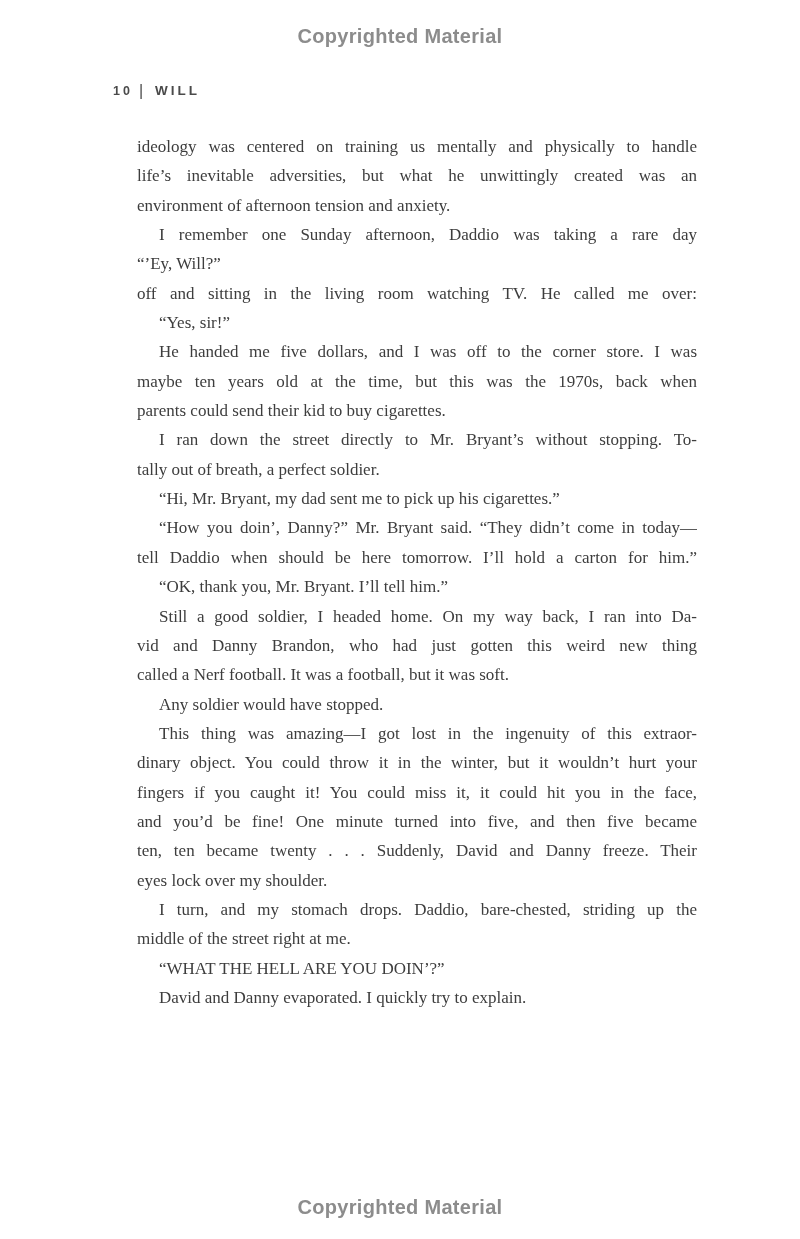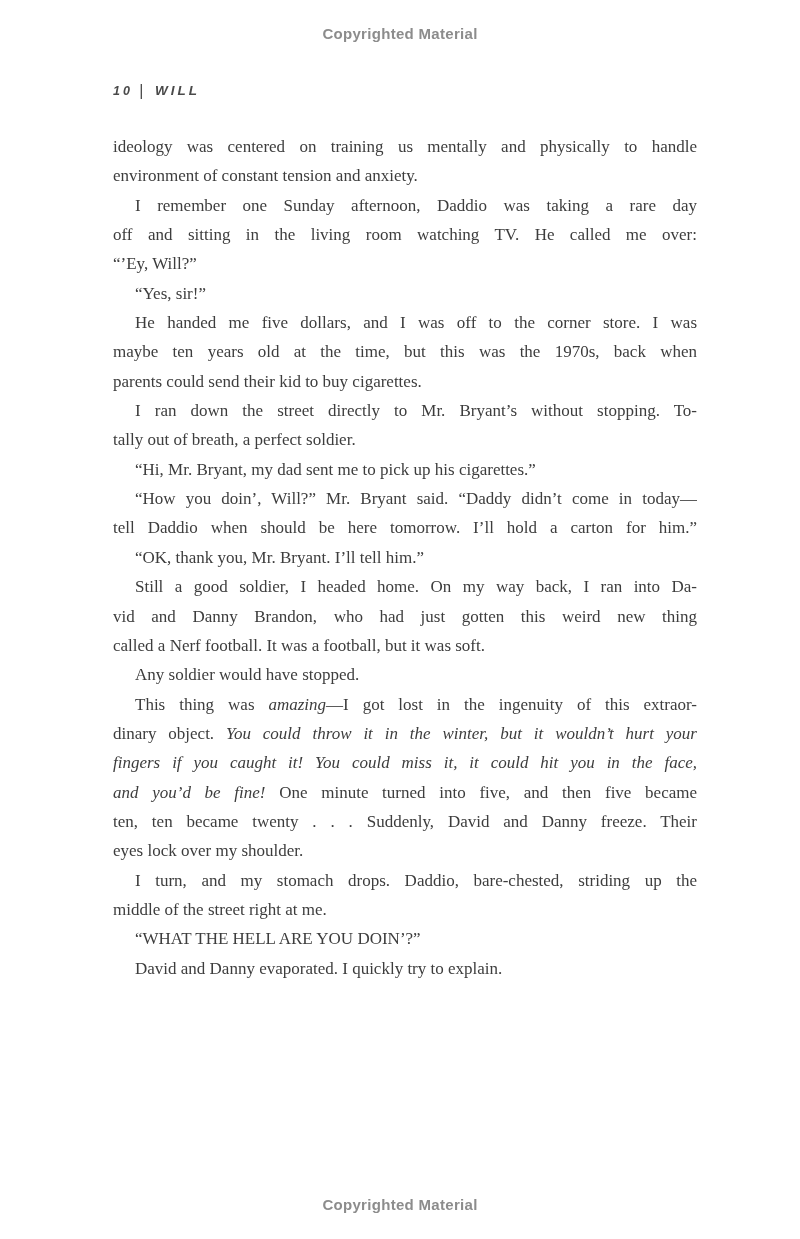--- a/index.html
+++ b/index.html
@@ -11,37 +11,36 @@
     overflow: hidden;
     font-family: "Liberation Serif", serif;
   }
   .copyright {
     position: absolute;
     left: 0;
     width: 800px;
     text-align: center;
     font-family: "Liberation Sans", sans-serif;
     font-weight: 700;
-    font-size: 15px;
+    font-size: 20px;
     letter-spacing: 0.3px;
     color: #8c8c8c;
   }
   .copyright.top { top: 25px; }
   .copyright.bottom { top: 1196px; }
   .running-header {
     position: absolute;
     left: 113px;
     top: 81px;
     font-family: "Liberation Sans", sans-serif;
     font-weight: 700;
     color: #4a4a4a;
     letter-spacing: 3px;
     font-size: 13px;
     white-space: nowrap;
-    font-style: italic;
   }
   .running-header .pgnum { font-size: 12.5px; }
   .running-header .divider {
     font-weight: 400;
     font-size: 16px;
     margin: 0 9px 0 6px;
     position: relative;
     top: 1px;
   }
   .running-header .booktitle { font-size: 13.5px; }
@@ -50,53 +49,55 @@
     left: 113px;
     top: 132px;
     width: 584px;
     color: #3d3d3d;
   }
   .line {
     height: 29.35px;
     line-height: 29.35px;
     font-size: 17px;
     overflow: hidden;
+    margin-left: 24px;
   }
   .line.j {
     text-align: justify;
     text-align-last: justify;
   }
   .line.ind { text-indent: 22px; }
-  .it { font-style: italic; }
+  .it { }
 </style>
 </head>
 <body>
 
 <div class="page">
 
   <div class="copyright top">Copyrighted Material</div>
 
   <div class="running-header">
     <span class="pgnum">10</span><span class="divider">|</span><span class="booktitle">WILL</span>
   </div>
 
   <div class="body-text">
       <div class="line j"><span>ideology was centered on training us mentally and physically to handle</span></div>
-      <div class="line"><span>environment of constant tension and anxiety.</span></div>
+      <div class="line j"><span>life’s inevitable adversities, but what he unwittingly created was an</span></div>
+      <div class="line"><span>environment of afternoon tension and anxiety.</span></div>
       <div class="line j ind"><span>I remember one Sunday afternoon, Daddio was taking a rare day</span></div>
+      <div class="line"><span>“’Ey, Will?”</span></div>
       <div class="line j"><span>off and sitting in the living room watching TV. He called me over:</span></div>
-      <div class="line"><span>“’Ey, Will?”</span></div>
       <div class="line ind"><span>“Yes, sir!”</span></div>
       <div class="line j ind"><span>He handed me five dollars, and I was off to the corner store. I was</span></div>
       <div class="line j"><span>maybe ten years old at the time, but this was the 1970s, back when</span></div>
       <div class="line"><span>parents could send their kid to buy cigarettes.</span></div>
       <div class="line j ind"><span>I ran down the street directly to Mr. Bryant’s without stopping. To-</span></div>
       <div class="line"><span>tally out of breath, a perfect soldier.</span></div>
       <div class="line ind"><span>“Hi, Mr. Bryant, my dad sent me to pick up his cigarettes.”</span></div>
-      <div class="line j ind"><span>“How you doin’, Will?” Mr. Bryant said. “Daddy didn’t come in today—</span></div>
+      <div class="line j ind"><span>“How you doin’, Danny?” Mr. Bryant said. “They didn’t come in today—</span></div>
       <div class="line j"><span>tell Daddio when should be here tomorrow. I’ll hold a carton for him.”</span></div>
       <div class="line ind"><span>“OK, thank you, Mr. Bryant. I’ll tell him.”</span></div>
       <div class="line j ind"><span>Still a good soldier, I headed home. On my way back, I ran into Da-</span></div>
       <div class="line j"><span>vid and Danny Brandon, who had just gotten this weird new thing</span></div>
       <div class="line"><span>called a Nerf football. It was a football, but it was soft.</span></div>
       <div class="line ind"><span>Any soldier would have stopped.</span></div>
       <div class="line j ind"><span>This thing was </span><span class="it">amazing</span><span>—I got lost in the ingenuity of this extraor-</span></div>
       <div class="line j"><span>dinary object. </span><span class="it">You could throw it in the winter, but it wouldn’t hurt your</span></div>
       <div class="line j"><span class="it">fingers if you caught it! You could miss it, it could hit you in the face,</span></div>
       <div class="line j"><span class="it">and you’d be fine!</span><span> One minute turned into five, and then five became</span></div>

